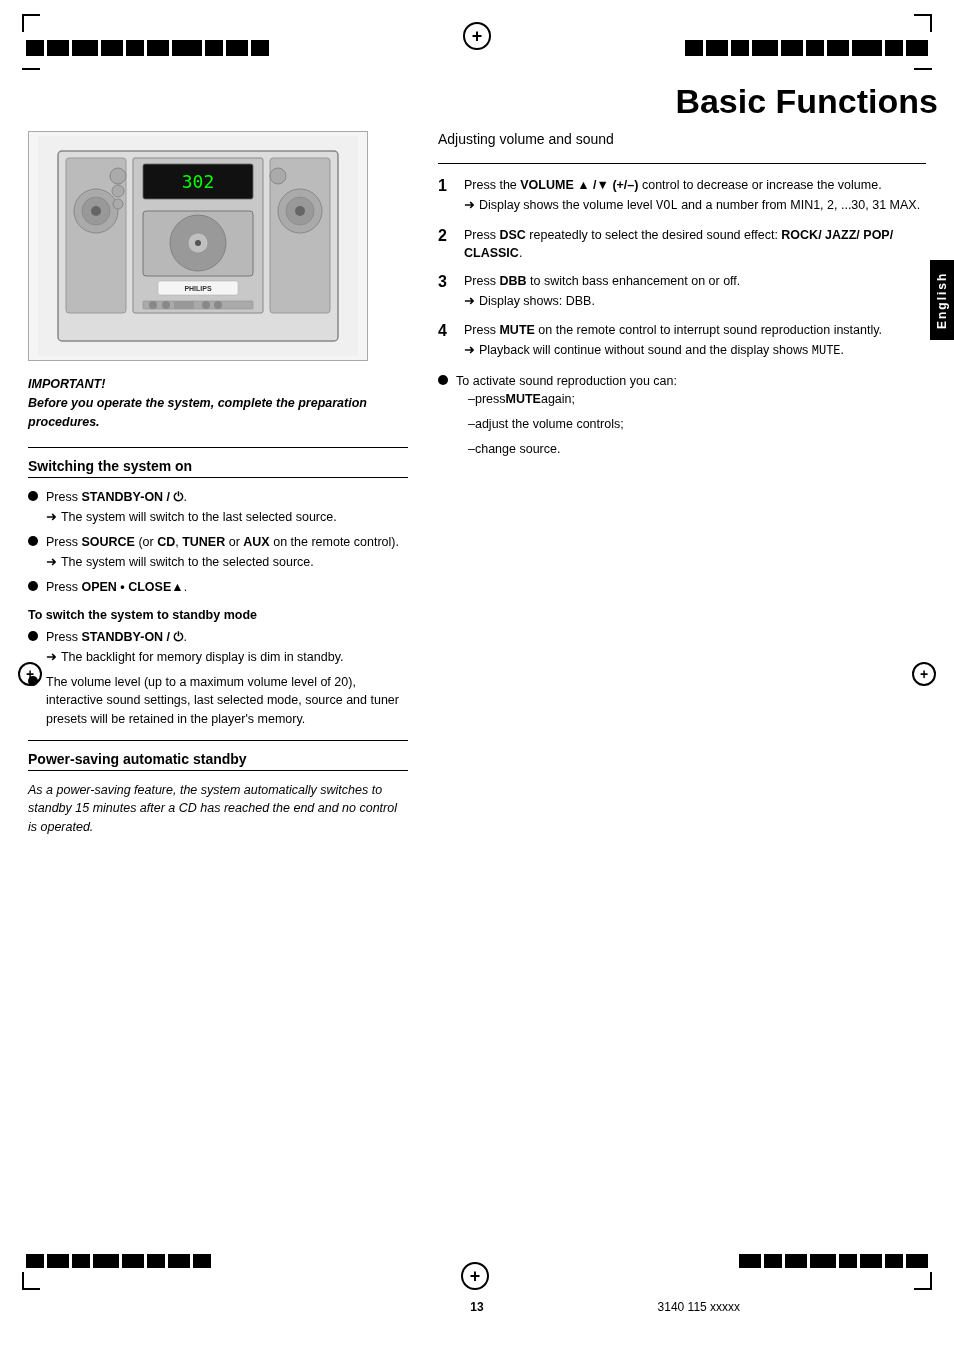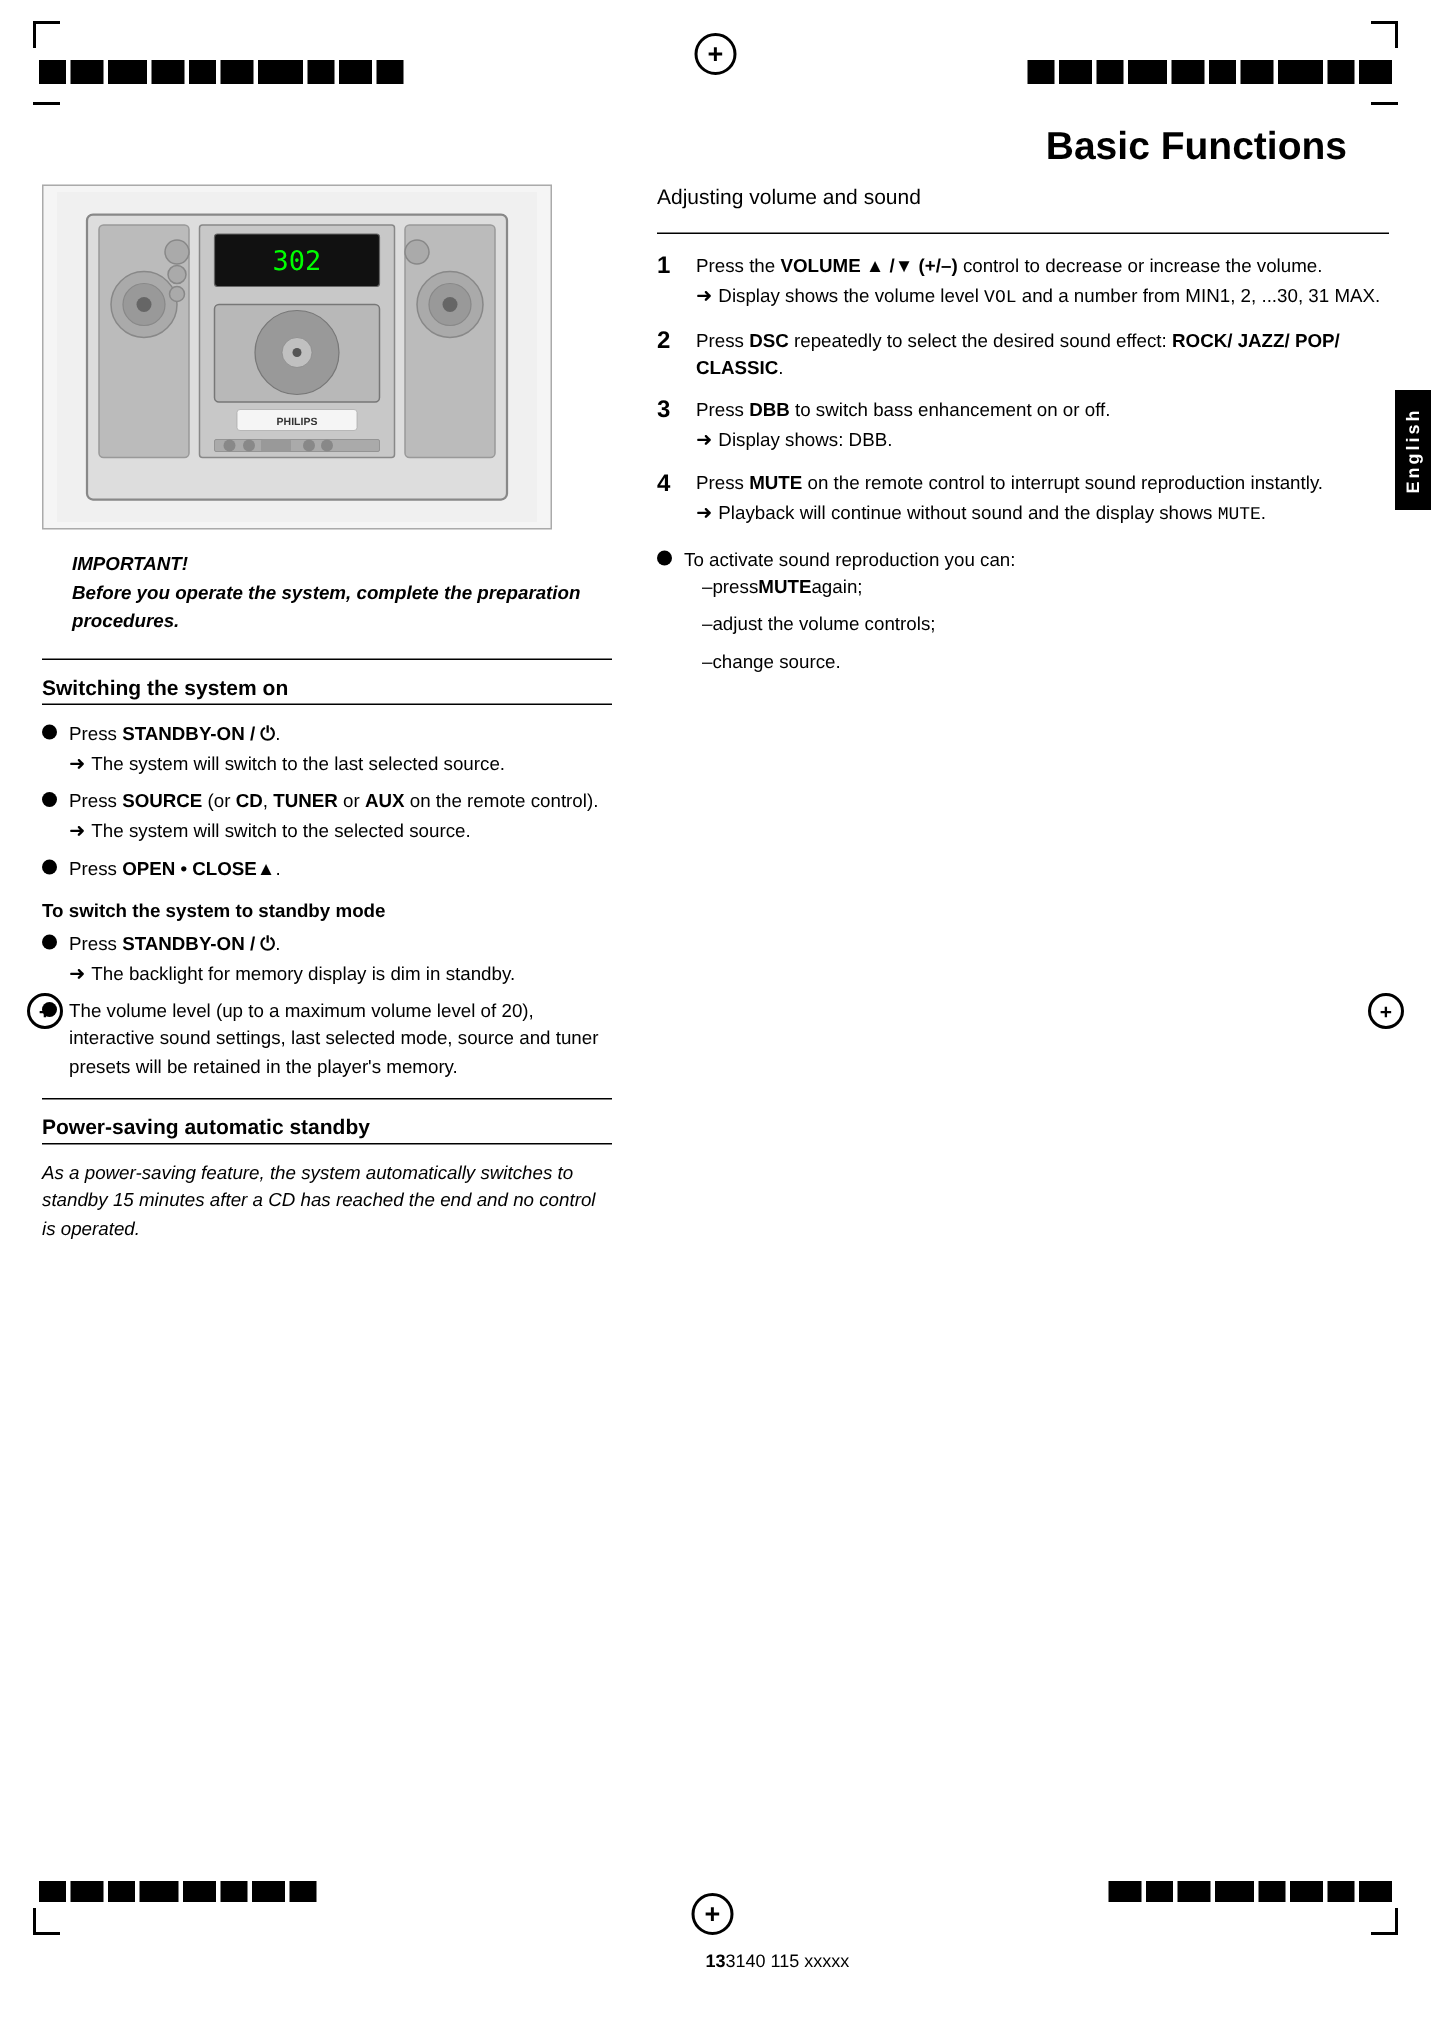--- a/index.html
+++ b/index.html
@@ -8,23 +8,23 @@
       min-height: 1348px;
       background: #fff;
       font-family: Arial, Helvetica, sans-serif;
       font-size: 13px;
       color: #000;
       position: relative;
     }
 
     .page-title {
       text-align: right;
-      font-size: 26px;
+      font-size: 34px;
       font-weight: bold;
-      padding: 10px 56px 6px 0;
+      padding: 10px 16px 6px 0;
     }
 
     .main-content {
       display: flex;
       padding: 0 28px;
       gap: 20px;
     }
 
     .left-column {
       width: 380px;
@@ -45,21 +45,20 @@
       background: #f5f5f5;
       position: relative;
       overflow: hidden;
       display: flex;
       align-items: center;
       justify-content: center;
     }
 
     .important-box {
       margin-bottom: 16px;
-      margin-left: 20px;
     }
     .important-box p {
       font-size: 12.5px;
       line-height: 1.5;
     }
     .important-bold {
       font-weight: bold;
       font-style: italic;
     }
 
@@ -488,18 +487,18 @@
           <div class="bar bar-w18" style="height:14px;"></div>
           <div class="bar bar-w22" style="height:14px;"></div>
         </div>
         <div class="corner-br"></div>
       </div>
     </div>
 
     <div class="page-footer">
       <div style="flex:1;"></div>
       <div style="font-size:12px; font-weight:bold; text-align:center;">13</div>
-      <div style="flex:1; text-align:left; font-size:12px;">3140 115 xxxxx</div>
+      <div style="flex:1; text-align:center; font-size:12px;">3140 115 xxxxx</div>
     </div>
 
   </div>
 
 </div>
 
 </body></html>

